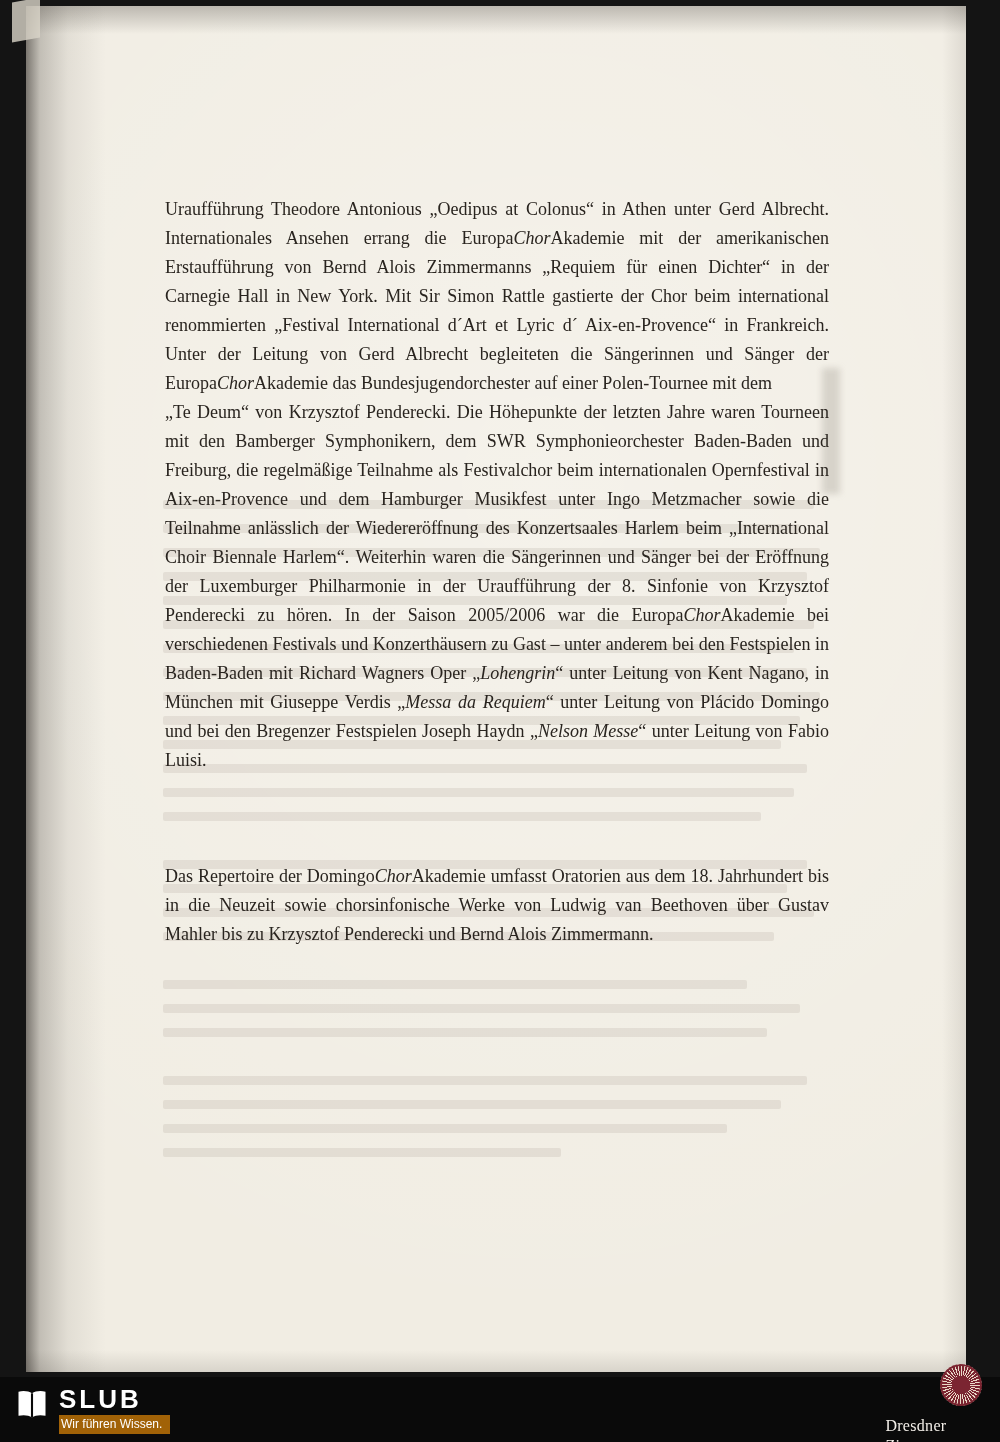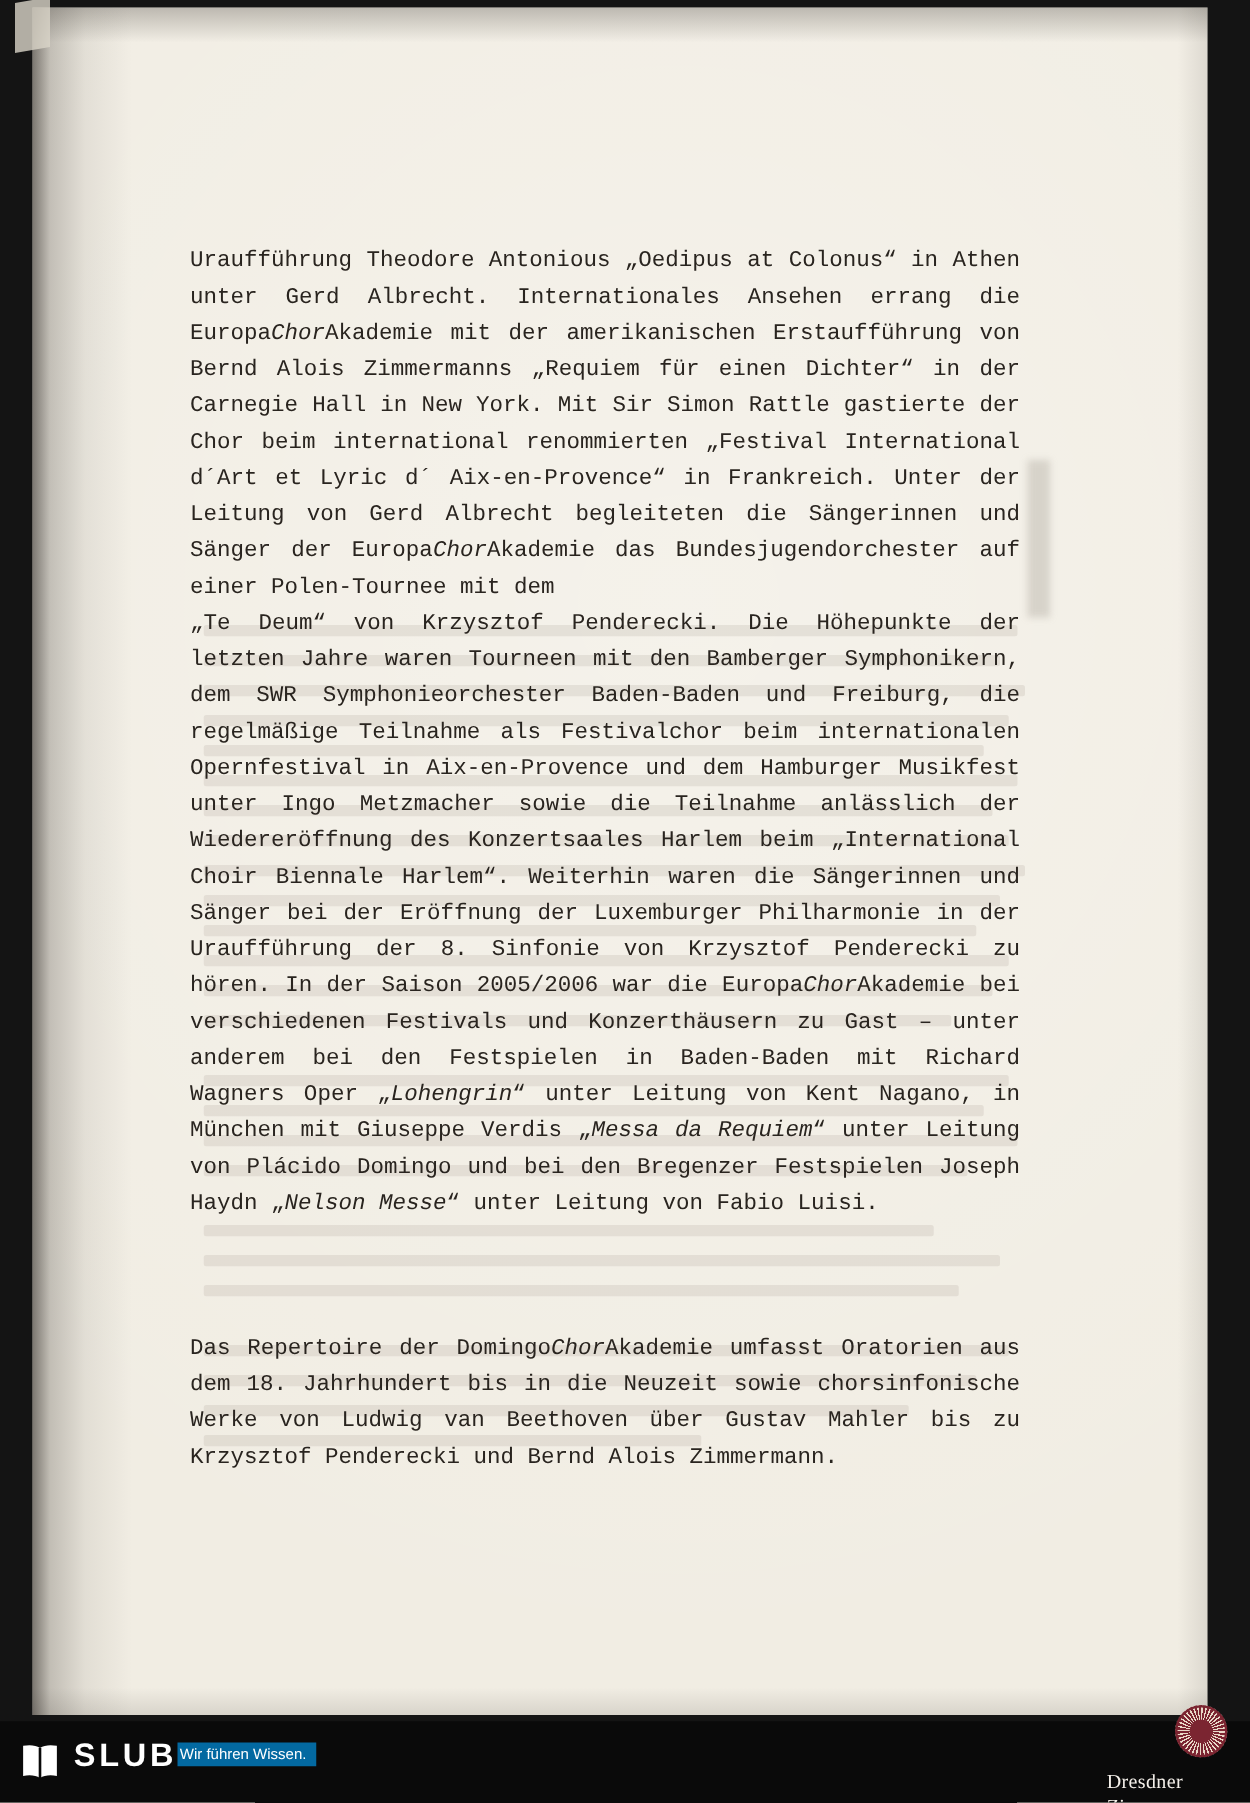--- a/index.html
+++ b/index.html
@@ -25,23 +25,23 @@
   }
   .page-corner {
     position:absolute; left:-14px; top:-6px;
     width:28px; height:40px;
     background:#d9d4c8;
     transform:skewY(-10deg);
     opacity:0.8;
   }
 
   .page-text {
-    position:absolute; left:126px; top:131px; width:664px;
+    position:absolute; left:139px; top:131px; width:664px;
     color:#29241f;
-    font-family:Liberation Mono, monospace;
+    font-family:Liberation Serif, serif;
     font-size:18px; line-height:29px;
     text-align:justify;
     white-space:pre-wrap;
     z-index:2;
   }
   .page-text p { margin:0; }
   .page-text p + p { margin-top:29px; }
 
   
   .bleedthrough {
@@ -66,21 +66,21 @@
   .viewer-footer {
     position:absolute; left:0; bottom:0;
     width:100%; height:65px;
     background:#0a0a0a;
     display:flex; align-items:center; justify-content:space-between;
     padding:0 14px; box-sizing:border-box;
     z-index:5;
   }
   .footer-left { display:flex; align-items:flex-start; gap:9px; cursor:pointer; }
   .slub-icon svg { display:block; margin-top:1px; }
-  .slub-text { display:flex; }
+  .slub-text { display:flex; flex-direction:column; }
   .slub-name {
     color:#ffffff; font-size:26px; font-weight:bold;
     letter-spacing:3px; line-height:26px;
   }
   .slub-slogan {
     margin-top:3px; align-self:flex-start;
     color:#ffffff; font-size:12px; line-height:16px;
     padding:1px 8px 2px 2px;
   }
 
@@ -144,21 +144,21 @@
 <footer class="viewer-footer">
   <div class="footer-left">
     <span class="slub-icon">
       <svg width="36" height="36" viewBox="0 0 24 24">
         <path fill="#ffffff" d="M12 4.2C9.8 2.7 6.4 2.4 3 3.1v16.1c3.4-.7 6.8-.4 9 1.1 2.2-1.5 5.6-1.8 9-1.1V3.1c-3.4-.7-6.8-.4-9 1.1z"></path>
         <path stroke="#0a0a0a" stroke-width="1.4" fill="none" d="M12 4.2v16.2"></path>
       </svg>
     </span>
     <div class="slub-text">
       <div class="slub-name">SLUB</div>
-      <div class="slub-slogan" style="background: #0369a1;">Wir führen Wissen.</div>
+      <div class="slub-slogan" style="background: #a16207;">Wir führen Wissen.</div>
     </div>
   </div>
 
   <div class="footer-right">
     <span class="phil-logo"></span>
     <div class="phil-text">
       <div>Dresdner</div>
       <div>Zimmermanns</div>
     </div>
   </div>

